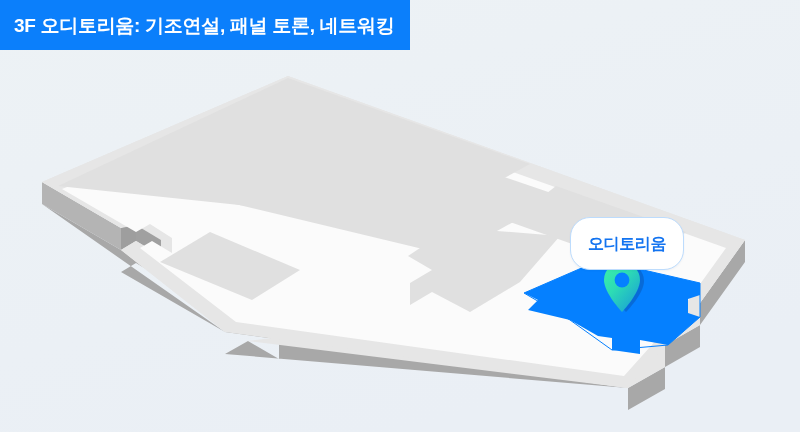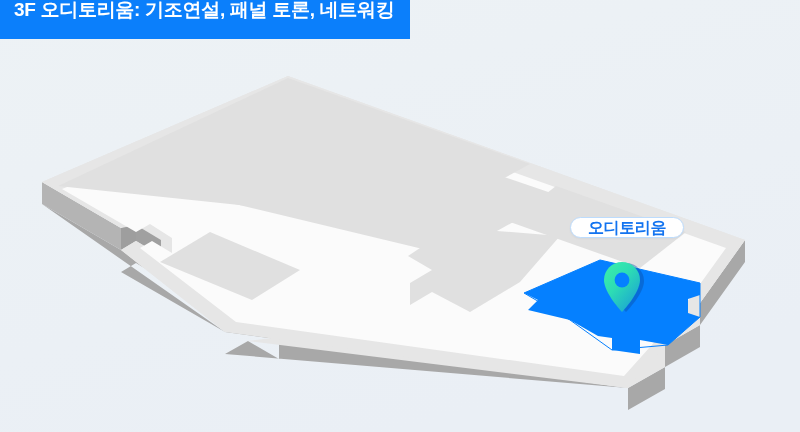--- a/index.html
+++ b/index.html
@@ -21,23 +21,23 @@
     height: 432px;
     background: linear-gradient(160deg, #edf2f5 0%, #eef2f6 45%, #ebf0f5 100%);
     overflow: hidden;
   }
 
   
   #banner {
     position: absolute;
     left: 0;
     top: 0;
-    height: 39px;
+    height: 50px;
     display: flex;
-    align-items: flex-start;
+    align-items: center;
     padding: 0 16px 0 14px;
     background: #0b7ffb;
     box-sizing: border-box;
     white-space: nowrap;
     z-index: 40;
   }
   #banner .btitle {
     color: #ffffff;
     font-size: 19px;
     font-weight: bold;
@@ -61,21 +61,21 @@
     width: 800px;
     height: 432px;
     z-index: 10;
   }
 
   
   #tooltip {
     position: absolute;
     left: 570px;
     top: 217px;
-    height: 21px;
+    height: 53px;
     padding: 0 17px;
     display: flex;
     align-items: center;
     background: #ffffff;
     border: 1.6px solid #bddcfd;
     border-radius: 20px;
     box-sizing: border-box;
     z-index: 30;
     box-shadow: 0 1px 2px rgba(20,60,110,0.05);
   }

